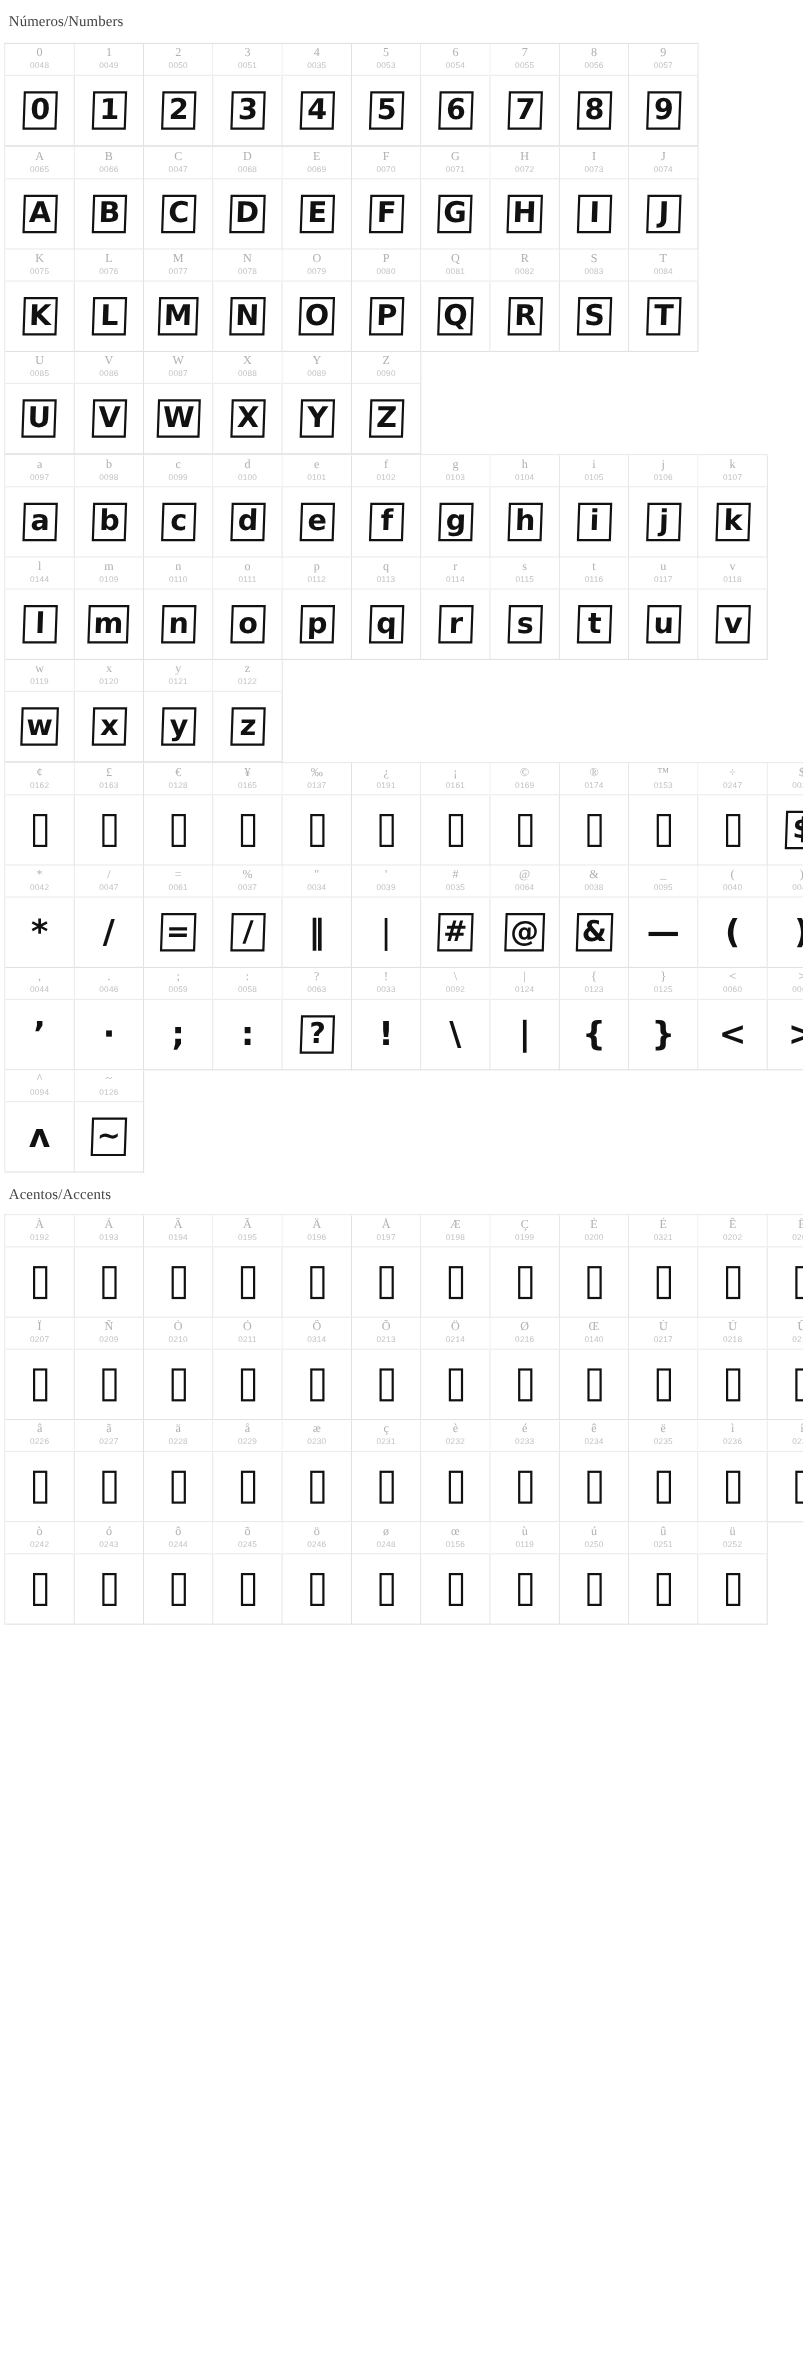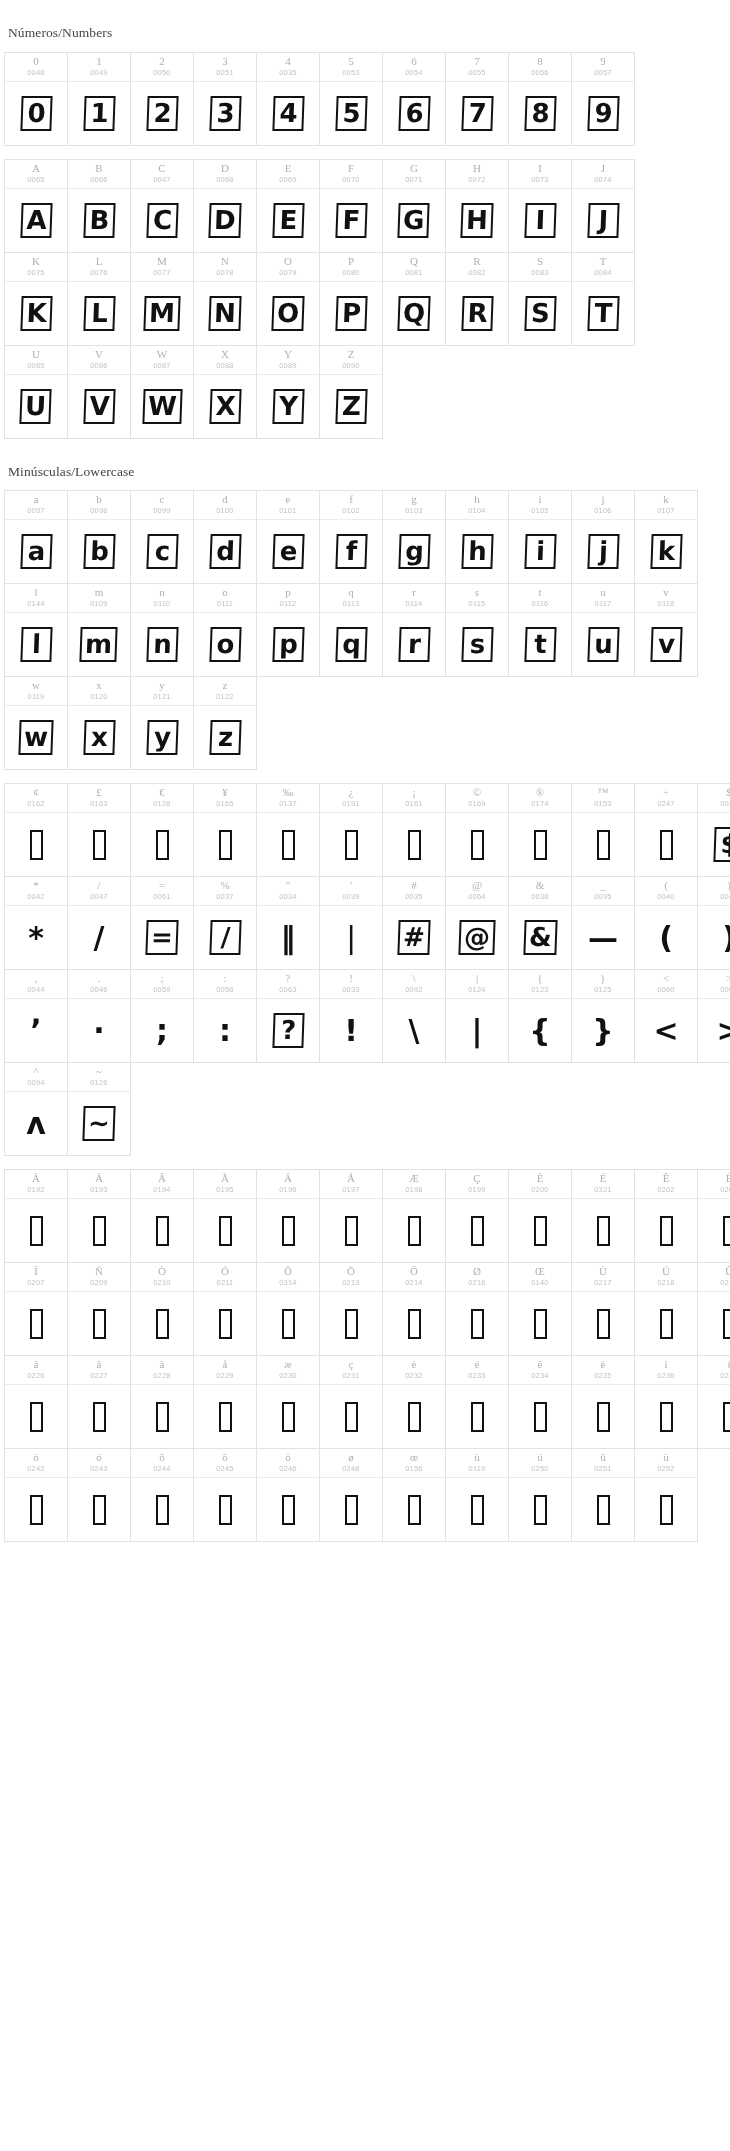--- a/index.html
+++ b/index.html
@@ -11,21 +11,21 @@
     width: 730px;
     font-family: "Liberation Sans", sans-serif;
     color: #333333;
   }
   .page {
     width: 730px;
     box-sizing: border-box;
     padding: 0 0 12px 0;
   }
   .section {
-    margin: 13px 0 0 0;
+    margin: 0 0 0 0;
   }
   .section-title {
     font-size: 13.5px;
     color: #444444;
     font-family: "Liberation Serif", serif;
     padding: 12px 0 10px 8px;
     letter-spacing: .1px;
   }
   .grid {
     border-left: 1px solid #e2e2e2;
@@ -437,21 +437,21 @@
             <div class="cell">
               <div class="head">
                 <span class="ch">Z</span>
                 <span class="code">0090</span>
               </div>
               <div class="glyph">
                 <span class="boxed">Z</span>
               </div>
             </div>
           </div></div></div>
-      <div class="section section-lowercase"><div class="section-title">Minúsculas/Lowercase</div><div class="grid"><div class="row">
+      <div class="section section-lowercase"><div class="grid"><div class="row">
             <div class="cell">
               <div class="head">
                 <span class="ch">a</span>
                 <span class="code">0097</span>
               </div>
               <div class="glyph">
                 <span class="boxed">a</span>
               </div>
             </div>
             <div class="cell">
@@ -1022,21 +1022,21 @@
             <div class="cell">
               <div class="head">
                 <span class="ch">~</span>
                 <span class="code">0126</span>
               </div>
               <div class="glyph">
                 <span class="boxed">~</span>
               </div>
             </div>
           </div></div></div>
-      <div class="section section-accents"><div class="grid"><div class="row">
+      <div class="section section-accents"><div class="section-title">Acentos/Accents</div><div class="grid"><div class="row">
             <div class="cell">
               <div class="head">
                 <span class="ch">À</span>
                 <span class="code">0192</span>
               </div>
               <div class="glyph">
                 <span class="notdef"></span>
               </div>
             </div>
             <div class="cell">

